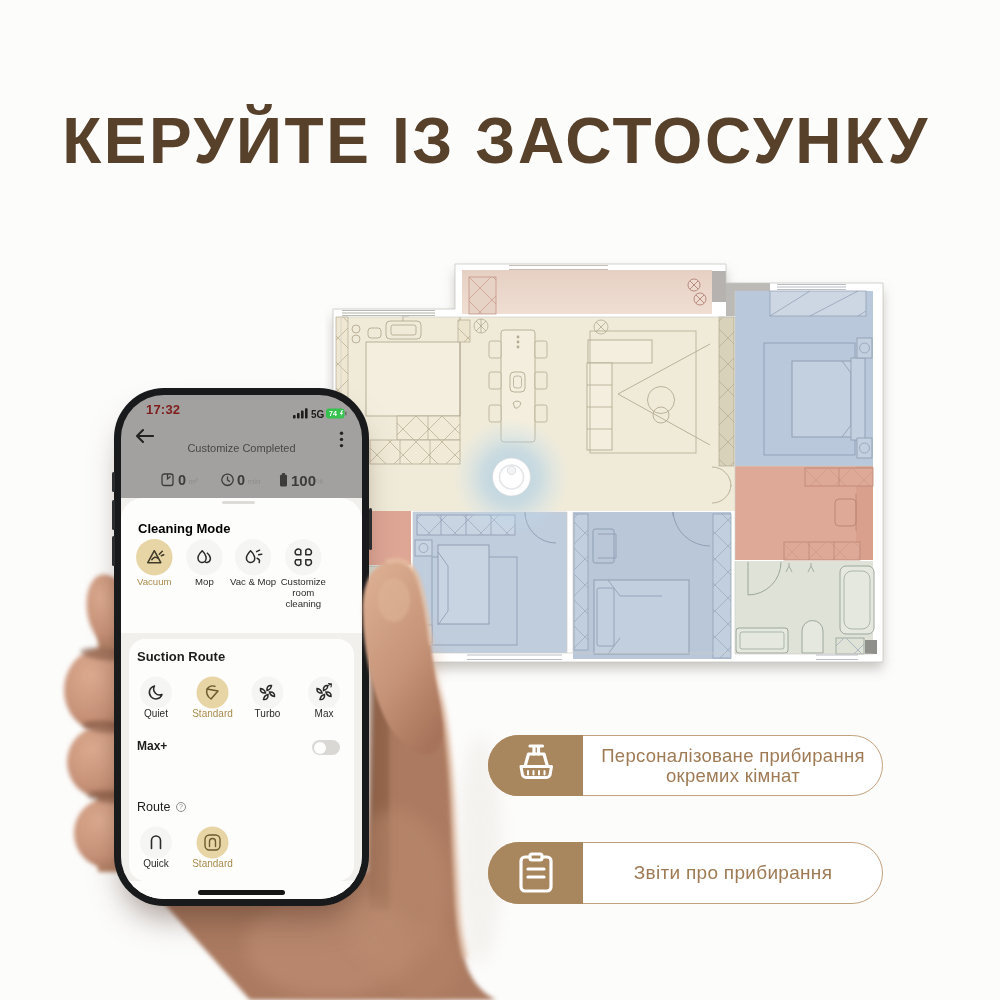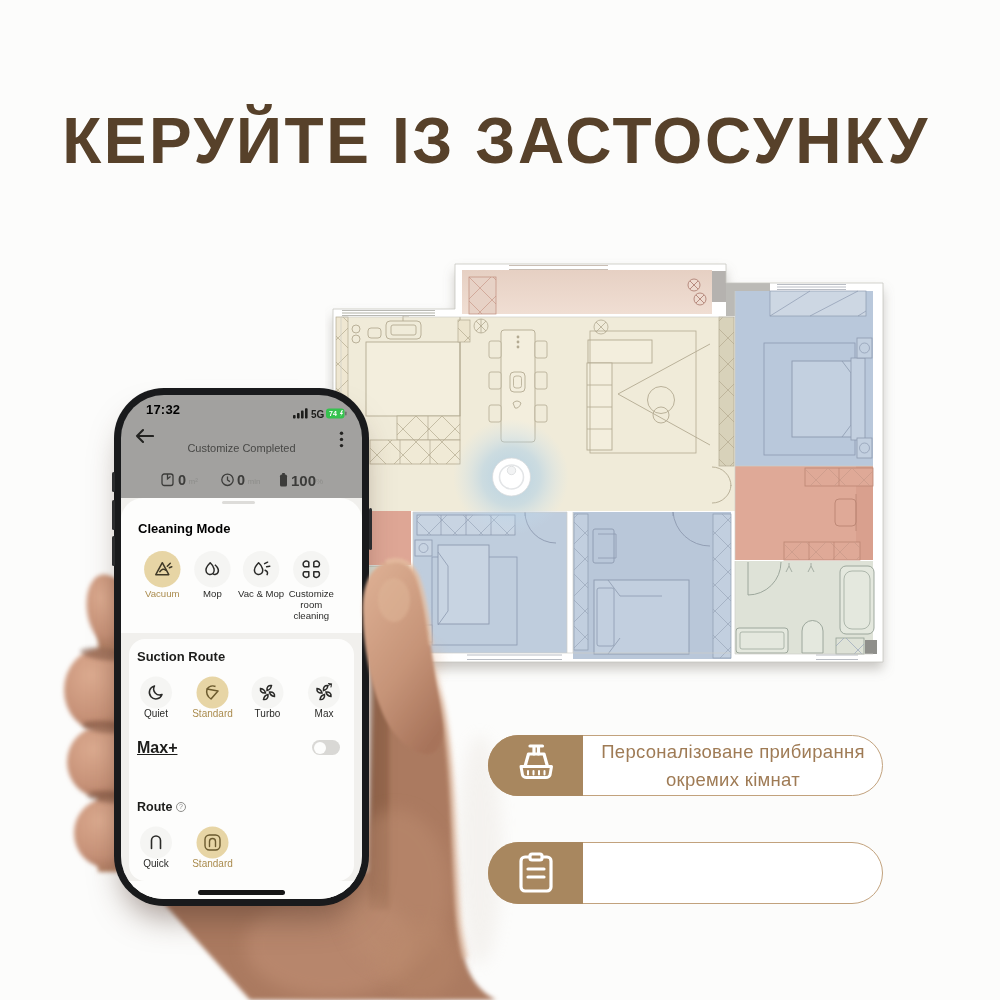--- a/index.html
+++ b/index.html
@@ -340,21 +340,21 @@
 <div class="abs" id="phone" style="left:114px;top:388px;width:255px;height:518px;
   background:#191a1c;border-radius:50px;box-shadow:0 20px 32px -10px rgba(75,50,38,.5);">
 
   <div class="abs" style="left:-2.5px;top:84px;width:3px;height:20px;background:#2b2c2e;border-radius:2px;"></div>
   <div class="abs" style="left:-2.5px;top:112px;width:3px;height:30px;background:#2b2c2e;border-radius:2px;"></div>
   <div class="abs" style="left:-2.5px;top:148px;width:3px;height:30px;background:#2b2c2e;border-radius:2px;"></div>
 
   <div class="abs" style="left:254.5px;top:120px;width:3px;height:42px;background:#2b2c2e;border-radius:2px;"></div>
   <div class="abs" id="screen" style="left:7px;top:7px;width:241px;height:504px;border-radius:43px;background:#a2a19f;overflow:hidden;">
 
-    <div class="abs" style="left:25px;top:7px;font-size:13px;font-weight:bold;color:#000000;letter-spacing:.2px;">17:32</div>
+    <div class="abs" style="left:25px;top:7px;font-size:13px;font-weight:bold;color:#7f1d1d;letter-spacing:.2px;">17:32</div>
 
     <div class="abs" style="left:172px;top:10px;">
       <svg width="62" height="11" viewBox="0 0 62 11">
         <g fill="#1d1d1b">
           <rect x="0" y="7" width="2.6" height="3.6" rx="0.8"></rect>
           <rect x="4" y="5" width="2.6" height="5.6" rx="0.8"></rect>
           <rect x="8" y="2.6" width="2.6" height="8" rx="0.8"></rect>
           <rect x="12" y="0.2" width="2.6" height="10.4" rx="0.8"></rect>
         </g>
         <text x="18" y="9.6" font-family="Liberation Sans" font-size="10" font-weight="bold" fill="#1d1d1b">5G</text>
@@ -406,21 +406,21 @@
     </div>
 
     <div class="abs" style="left:0;top:103px;width:241px;height:401px;background:#f1f0ed;"></div>
 
     <div class="abs" style="left:0;top:103px;width:241px;height:135px;background:#fdfdfc;border-radius:22px 22px 0 0;"></div>
 
     <div class="abs" style="left:101px;top:106px;width:33px;height:3px;border-radius:2px;background:#dddcd9;"></div>
 
     <div class="abs" style="left:17px;top:126px;font-size:13px;font-weight:bold;color:#000000;text-align:right;">Cleaning Mode</div>
 
-    <div class="abs" style="left:14.5px;top:156px;margin-left:8px;">
+    <div class="abs" style="left:14.5px;top:144px;">
       <svg width="204" height="70" viewBox="0 0 204 70">
         <circle cx="18.3" cy="18.2" r="18.2" fill="#e7d5a5"></circle>
         <circle cx="68.4" cy="18.2" r="18.2" fill="#f5f5f3"></circle>
         <circle cx="117.1" cy="18.2" r="18.2" fill="#f5f5f3"></circle>
         <circle cx="167.3" cy="18.2" r="18.2" fill="#f5f5f3"></circle>
 
         <g transform="translate(18.3,18.2)" fill="none" stroke="#403a28" stroke-width="1.5" stroke-linejoin="round" stroke-linecap="round">
           <path d="M-6.5,5.5 L0,-6.5 L6.5,5.5 Z"></path>
           <path d="M-2.5,2.5 q3,-4 6,-1.5"></path>
           <path d="M5,-3 l3,-3 M7,-1.5 l2.5,-1"></path>
@@ -485,28 +485,28 @@
           <path d="M-2,0.5 C-5.5,1 -7.5,-1 -7,-4 C-4,-3.5 -2.5,-2 -2,0.5 Z"></path>
           <path d="M5,-7.5 l2.5,-1 m-0.5,3 l0.5,-3 l-3,-0.5" stroke-width="1.1"></path>
         </g>
         <text x="16" y="41" text-anchor="middle" font-size="10" fill="#2b2b29" font-family="Liberation Sans">Quiet</text>
         <text x="72.5" y="41" text-anchor="middle" font-size="10" fill="#aa8b4d" font-family="Liberation Sans">Standard</text>
         <text x="127.5" y="41" text-anchor="middle" font-size="10" fill="#2b2b29" font-family="Liberation Sans">Turbo</text>
         <text x="184" y="41" text-anchor="middle" font-size="10" fill="#2b2b29" font-family="Liberation Sans">Max</text>
       </svg>
     </div>
 
-    <div class="abs" style="left:16px;top:344px;font-size:16px;font-weight:bold;color:#1d1d1b;text-decoration:underline;">Max+</div>
+    <div class="abs" style="left:16px;top:344px;font-size:12px;font-weight:bold;color:#1d1d1b;">Max+</div>
 
     <div class="abs" style="left:191px;top:345px;width:28px;height:15px;border-radius:8px;background:#d9d8d5;">
       <div class="abs" style="left:1.5px;top:1.5px;width:12px;height:12px;border-radius:50%;background:#fdfdfc;"></div>
     </div>
 
 
-    <div class="abs" style="left:16px;top:405px;font-size:12.5px;font-weight:bold;color:#1d1d1b;">Route</div>
+    <div class="abs" style="left:16px;top:405px;font-size:12.5px;font-weight:normal;color:#1d1d1b;">Route</div>
     <div class="abs" style="left:55px;top:407px;width:10px;height:10px;border:1px solid #8e8e8b;border-radius:50%;box-sizing:border-box;font-size:7px;color:#8e8e8b;text-align:center;line-height:8px;">?</div>
 
     <div class="abs" style="left:19px;top:431px;">
       <svg width="120" height="50" viewBox="0 0 120 50">
         <circle cx="16" cy="16.5" r="16" fill="#f5f5f3"></circle>
         <circle cx="72.5" cy="16.5" r="16" fill="#e7d5a5"></circle>
 
         <g transform="translate(16,16.5)" fill="none" stroke="#2a2a28" stroke-width="1.6" stroke-linecap="round">
           <path d="M-4.5,6 V-2 a4.5,4.5 0 0 1 9,0 V6"></path>
         </g>
@@ -553,29 +553,31 @@
 <svg width="46" height="48" viewBox="0 0 46 48">
   <g fill="none" stroke="#ffffff" stroke-width="3.2" stroke-linecap="round" stroke-linejoin="round">
     <path d="M17,4 H29.5"></path>
     <path d="M21,4.5 V12 M25.5,4.5 V12"></path>
     <path d="M15.5,12 H31 L34.5,24.5 H12 Z"></path>
     <path d="M8,24.5 H38.5 L37,33 Q36,35.5 33,35.5 L13.5,35.5 Q10.5,35.5 9.5,33 Z" stroke-width="3"></path>
     <path d="M15,29 v3.5 M20.5,29 v3.5 M26,29 v3.5 M31.5,29 v3.5" stroke-width="2"></path>
   </g>
 </svg></div>
 <div class="abs" style="left:583px;top:735px;width:300px;height:61px;display:flex;align-items:center;justify-content:center;
-     text-align:center;color:#9f7b55;font-size:18.5px;line-height:28px;letter-spacing:.3px;">Персоналізоване прибирання<br>окремих кімнат</div>
+     text-align:center;color:#9f7b55;font-size:18.5px;line-height:20px;letter-spacing:.3px;">Персоналізоване прибирання<br>окремих кімнат</div>
 
 <div class="abs" style="left:488px;top:842px;width:395px;height:62px;background:#fff;
      border:1px solid #c2a27d;border-radius:31px;box-sizing:border-box;"></div>
 <div class="abs" style="left:488px;top:842px;width:95px;height:62px;background:#a8875f;
      border-radius:31px 0 0 31px;"></div>
 
 <div class="abs" style="left:518px;top:852px;">
 <svg width="36" height="42" viewBox="0 0 36 42">
   <g fill="none" stroke="#ffffff" stroke-width="3.2" stroke-linecap="round" stroke-linejoin="round">
     <rect x="3" y="5" width="30" height="34" rx="4"></rect>
     <rect x="12" y="2" width="12" height="6" rx="2" fill="#a8875f"></rect>
     <path d="M10,17 H26 M10,25 H26"></path>
   </g>
 </svg></div>
+<div class="abs" style="left:583px;top:842px;width:300px;height:62px;display:flex;align-items:center;justify-content:center;
+     text-align:center;color:#9f7b55;font-size:19px;letter-spacing:.3px;">Звіти про прибирання</div>
 
 </div>
 
 </body></html>

